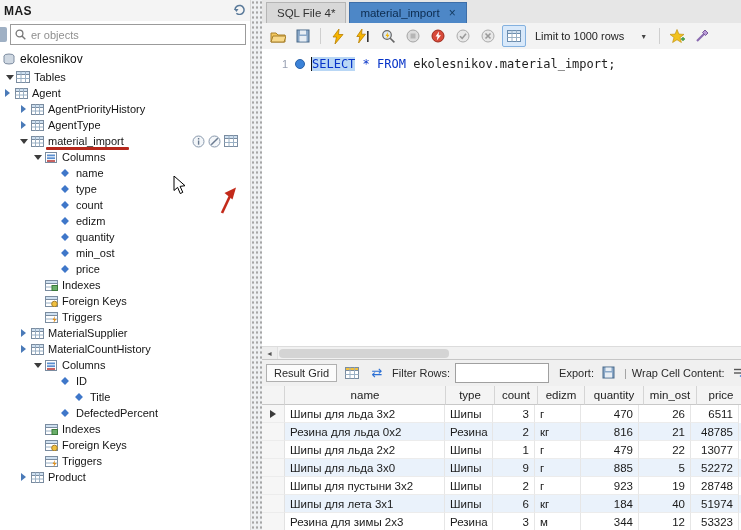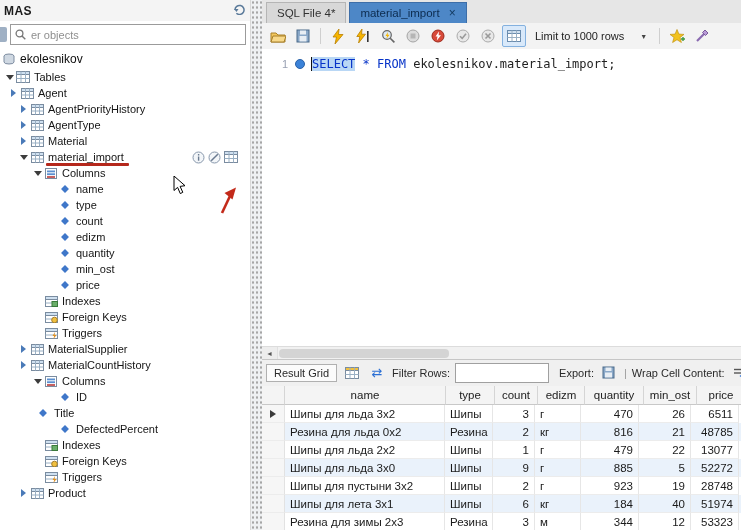--- a/index.html
+++ b/index.html
@@ -124,21 +124,21 @@
             <svg width="14" height="12">
               <rect x="0.5" y="0.5" width="13" height="11" fill="#fff" stroke="#7a8ca0"></rect>
               <rect x="0.5" y="0.5" width="13" height="3" fill="#cfe0f0" stroke="#7a8ca0"></rect>
               <line x1="5" y1="0.5" x2="5" y2="11.5" stroke="#9ab0c4"></line>
               <line x1="9.5" y1="0.5" x2="9.5" y2="11.5" stroke="#9ab0c4"></line>
               <line x1="0.5" y1="7.5" x2="13.5" y2="7.5" stroke="#9ab0c4"></line>
             </svg>
           </span>
           <span class="tlbl">Tables</span>
         </div>
-        <div class="trow" style="padding-left: 8px;">
+        <div class="trow" style="padding-left: 2px;">
           <span class="arrow-box">
             <span class="arrow-r"></span>
           </span>
           <span class="icon-box">
             <svg width="13" height="11">
               <rect x="0.5" y="0.5" width="12" height="10" fill="#fff" stroke="#7a8ca0"></rect>
               <rect x="0.5" y="0.5" width="12" height="3" fill="#cfe0f0" stroke="#7a8ca0"></rect>
               <line x1="4.5" y1="0.5" x2="4.5" y2="10.5" stroke="#9ab0c4"></line>
               <line x1="8.5" y1="0.5" x2="8.5" y2="10.5" stroke="#9ab0c4"></line>
               <line x1="0.5" y1="7" x2="12.5" y2="7" stroke="#9ab0c4"></line>
@@ -168,35 +168,20 @@
           <span class="icon-box">
             <svg width="13" height="11">
               <rect x="0.5" y="0.5" width="12" height="10" fill="#fff" stroke="#7a8ca0"></rect>
               <rect x="0.5" y="0.5" width="12" height="3" fill="#cfe0f0" stroke="#7a8ca0"></rect>
               <line x1="4.5" y1="0.5" x2="4.5" y2="10.5" stroke="#9ab0c4"></line>
               <line x1="8.5" y1="0.5" x2="8.5" y2="10.5" stroke="#9ab0c4"></line>
               <line x1="0.5" y1="7" x2="12.5" y2="7" stroke="#9ab0c4"></line>
             </svg>
           </span>
           <span class="tlbl">AgentType</span>
-        </div>
-        <div class="trow" style="padding-left: 18px;">
-          <span class="arrow-box">
-            <span class="arrow-r"></span>
-          </span>
-          <span class="icon-box">
-            <svg width="13" height="11">
-              <rect x="0.5" y="0.5" width="12" height="10" fill="#fff" stroke="#7a8ca0"></rect>
-              <rect x="0.5" y="0.5" width="12" height="3" fill="#cfe0f0" stroke="#7a8ca0"></rect>
-              <line x1="4.5" y1="0.5" x2="4.5" y2="10.5" stroke="#9ab0c4"></line>
-              <line x1="8.5" y1="0.5" x2="8.5" y2="10.5" stroke="#9ab0c4"></line>
-              <line x1="0.5" y1="7" x2="12.5" y2="7" stroke="#9ab0c4"></line>
-            </svg>
-          </span>
-          <span class="tlbl">Material</span>
         </div>
         <div class="trow" style="padding-left: 18px;">
           <span class="arrow-box">
             <span class="arrow-d"></span>
           </span>
           <span class="icon-box">
             <svg width="13" height="11">
               <rect x="0.5" y="0.5" width="12" height="10" fill="#fff" stroke="#7a8ca0"></rect>
               <rect x="0.5" y="0.5" width="12" height="3" fill="#cfe0f0" stroke="#7a8ca0"></rect>
               <line x1="4.5" y1="0.5" x2="4.5" y2="10.5" stroke="#9ab0c4"></line>
@@ -390,21 +375,21 @@
         </div>
         <div class="trow" style="padding-left: 46px;">
           <span class="arrow-box"></span>
           <span class="icon-box">
             <svg width="10" height="10">
               <rect x="2.2" y="2.2" width="5.6" height="5.6" fill="#3f77c9" transform="rotate(45 5 5)"></rect>
             </svg>
           </span>
           <span class="tlbl">ID</span>
         </div>
-        <div class="trow" style="padding-left: 24px;">
+        <div class="trow" style="padding-left: 60px;">
           <span class="arrow-box"></span>
           <span class="icon-box">
             <svg width="10" height="10">
               <rect x="2.2" y="2.2" width="5.6" height="5.6" fill="#3f77c9" transform="rotate(45 5 5)"></rect>
             </svg>
           </span>
           <span class="tlbl">Title</span>
         </div>
         <div class="trow" style="padding-left: 46px;">
           <span class="arrow-box"></span>

